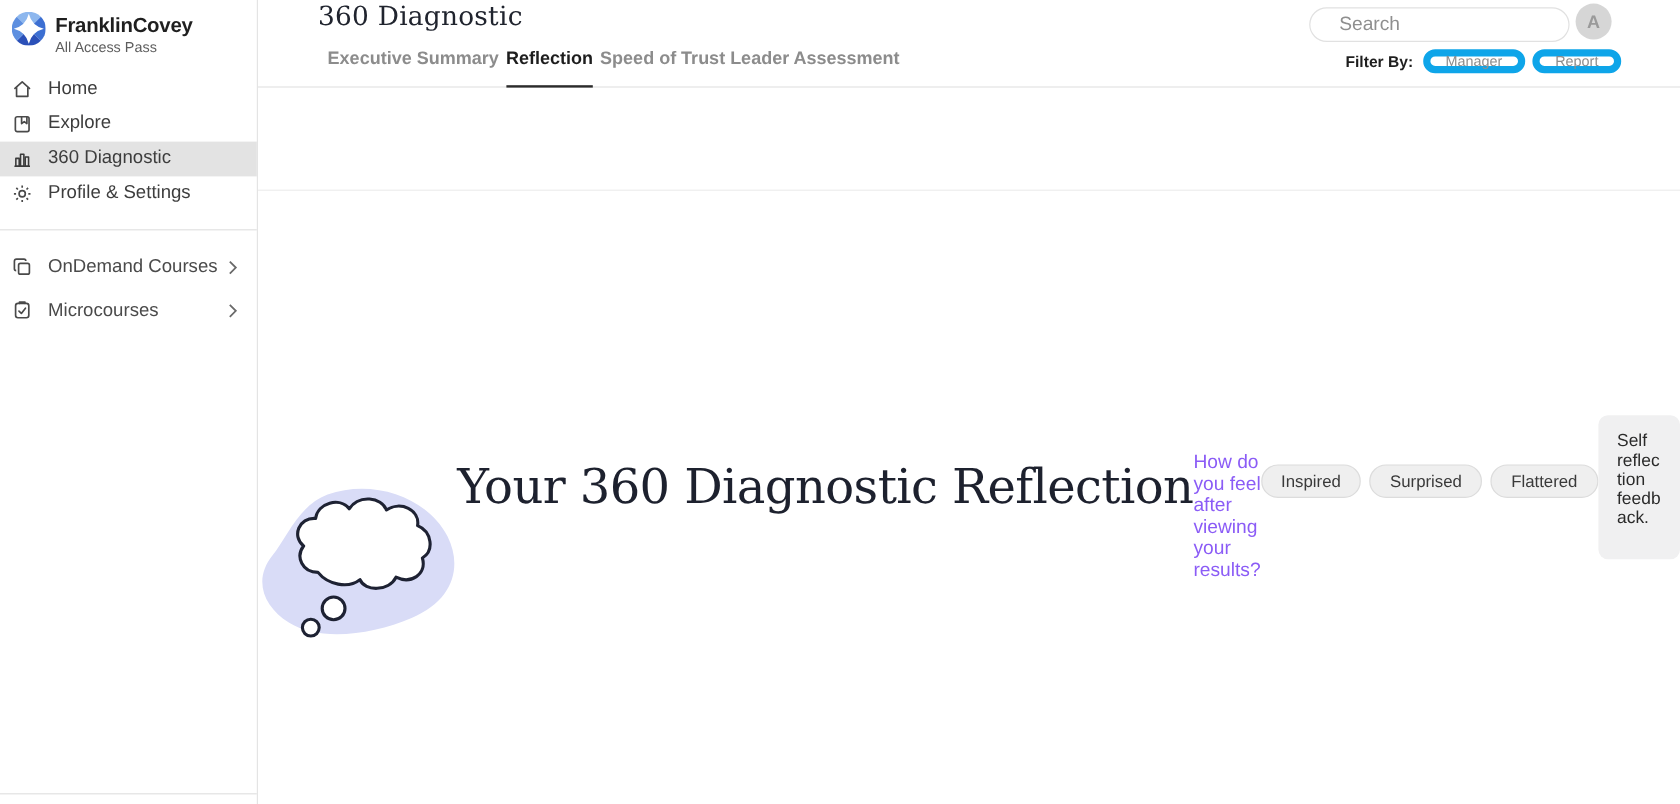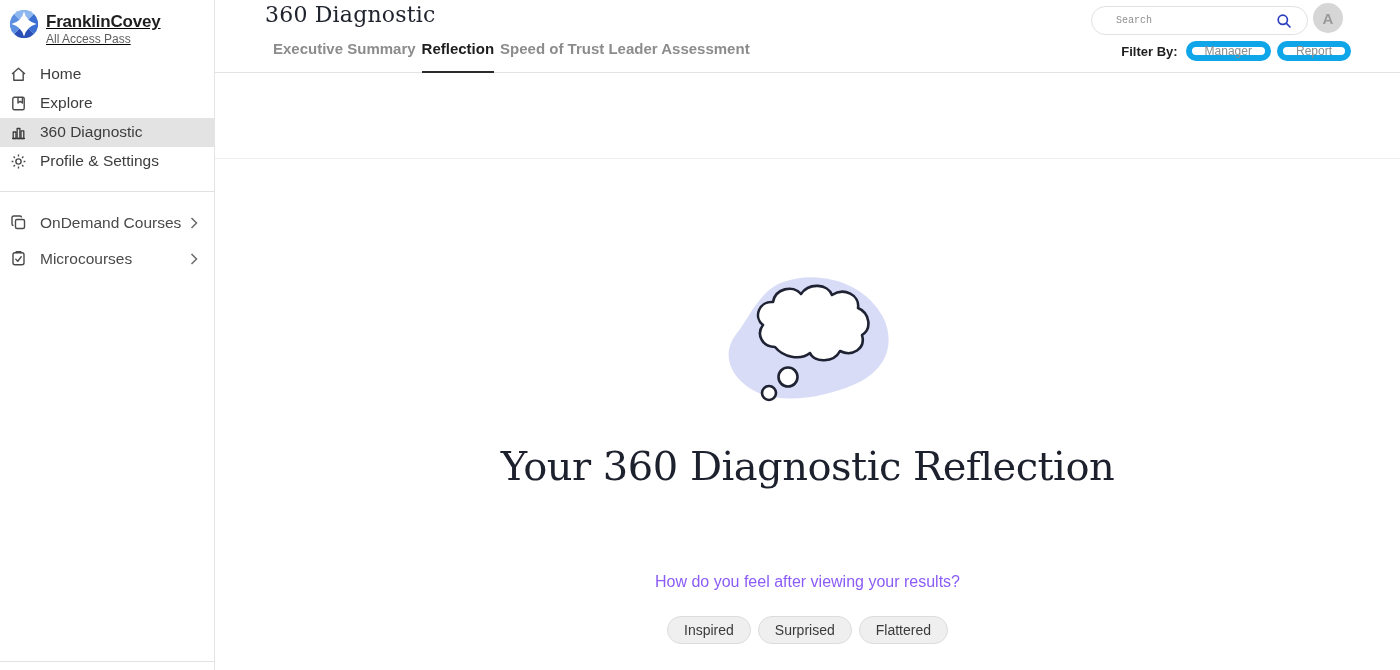--- a/index.html
+++ b/index.html
@@ -3,21 +3,21 @@
 <meta charset="utf-8">
 <style>
   * { margin:0; padding:0; box-sizing:border-box; }
   html,body { width:1400px; height:670px; overflow:hidden; background:#fff;
     font-family:"Liberation Sans", sans-serif; }
 
   
   .sidebar { position:absolute; left:0; top:0; width:215px; height:670px;
     background:#fff; border-right:1px solid #e4e4e4; }
   .brand { display:flex; align-items:flex-start; gap:8px; padding:10px 0 0 10px; }
-  .brand-text { line-height:1.1; padding-top:3px;text-decoration:underline; }
+  .brand-text { line-height:1.1; padding-top:3px; }
   .brand-name { font-size:17px; font-weight:700; color:#1f1f1f; letter-spacing:-0.2px; }
   .brand-tag  { font-size:12px; color:#5d5d5d; margin-top:1px; }
   .nav { margin-top:14px; }
   .nav-item { display:flex; align-items:center; gap:13px; height:29px;
     padding-left:10px; font-size:15.5px; color:#3d3d3d; cursor:pointer; }
   .nav-item.active { background:#e3e3e3; }
   .nav-item .ic { width:17px; height:17px; flex:0 0 17px; display:flex; }
   .side-divider { height:1px; background:#e2e2e2; margin:15px 0 0 0; }
   .nav2 { margin-top:13px; }
   .nav2 .nav-item { height:36px; color:#4a4a4a; position:relative; }
@@ -32,39 +32,39 @@
     color:#20242e; letter-spacing:0.2px; }
   .tabs { position:absolute; left:58px; bottom:-1px; display:flex; gap:6px; }
   .tab { padding-bottom:14px; font-size:15px; font-weight:600; color:#8c8c8c;
     border-bottom:2px solid transparent; cursor:pointer; white-space:nowrap; }
   .tab.active { color:#1d1d1d; font-weight:700; border-bottom-color:#2b2b2b; }
 
   .search-wrap { position:absolute; top:6px; right:92px; width:217px; height:29px;
     border:1px solid #e1e1e1; border-radius:15px; background:#fff;
     display:flex; align-items:center; }
   .search-input { border:none; outline:none; background:transparent; flex:1;
-    padding-left:24px; font-size:10px; color:#404040;
-    font-family:Liberation Mono, monospace; }
+    padding-left:24px; font-size:16px; color:#404040;
+    font-family:Liberation Sans, sans-serif; }
   .search-input::placeholder { color:#8f8f8f; }
   .search-ic { margin-right:15px; display:flex; }
   .avatar { position:absolute; top:3px; right:57px; width:30px; height:30px;
     border-radius:50%; background:#d6d6d6; color:#9a9a9a; font-size:15px;
     font-weight:600; display:flex; align-items:center; justify-content:center; }
 
   .filter-row { position:absolute; top:41px; right:49px; display:flex;
     align-items:center; gap:6px; }
   .filter-label { font-size:13px; font-weight:700; color:#1e1e1e; margin-right:2px; }
   .filter-pill { height:20px; padding:0 13px; border:6px solid #0ea5e9;
     border-radius:11px; background:#fff; color:#8d8d8d; font-size:12px;
     display:flex; align-items:center; cursor:pointer;
     font-family:"Liberation Sans", sans-serif; }
 
   
   .main { position:absolute; left:215px; top:74px; right:0; bottom:0;
-    background:#fff; overflow:hidden; display:flex; flex-direction:column;
+    background:#fff; overflow:hidden; display:flex; flex-direction:row;
     align-items:center;margin-top:33px; }
   .content-divider { position:absolute; left:0; right:0; top:51px; height:1px; background:#ededed; }
   .illustration { margin-top:168px; }
   .big-heading { margin-top:34px; font-family:"DejaVu Serif", serif;
     font-size:40px; font-weight:500; color:#1d212e; letter-spacing:-0.5px;
     white-space:nowrap; }
   .question { margin-top:84px; font-size:16px; font-weight:400; color:#8b5cf6; }
   .feel-pills { margin-top:25px; display:flex; gap:7px; }
   .feel-pill { height:28px; padding:0 16px; border:1px solid #dcdcdc;
     border-radius:15px; background:#efefef; color:#3a3a3a; font-size:14px;

